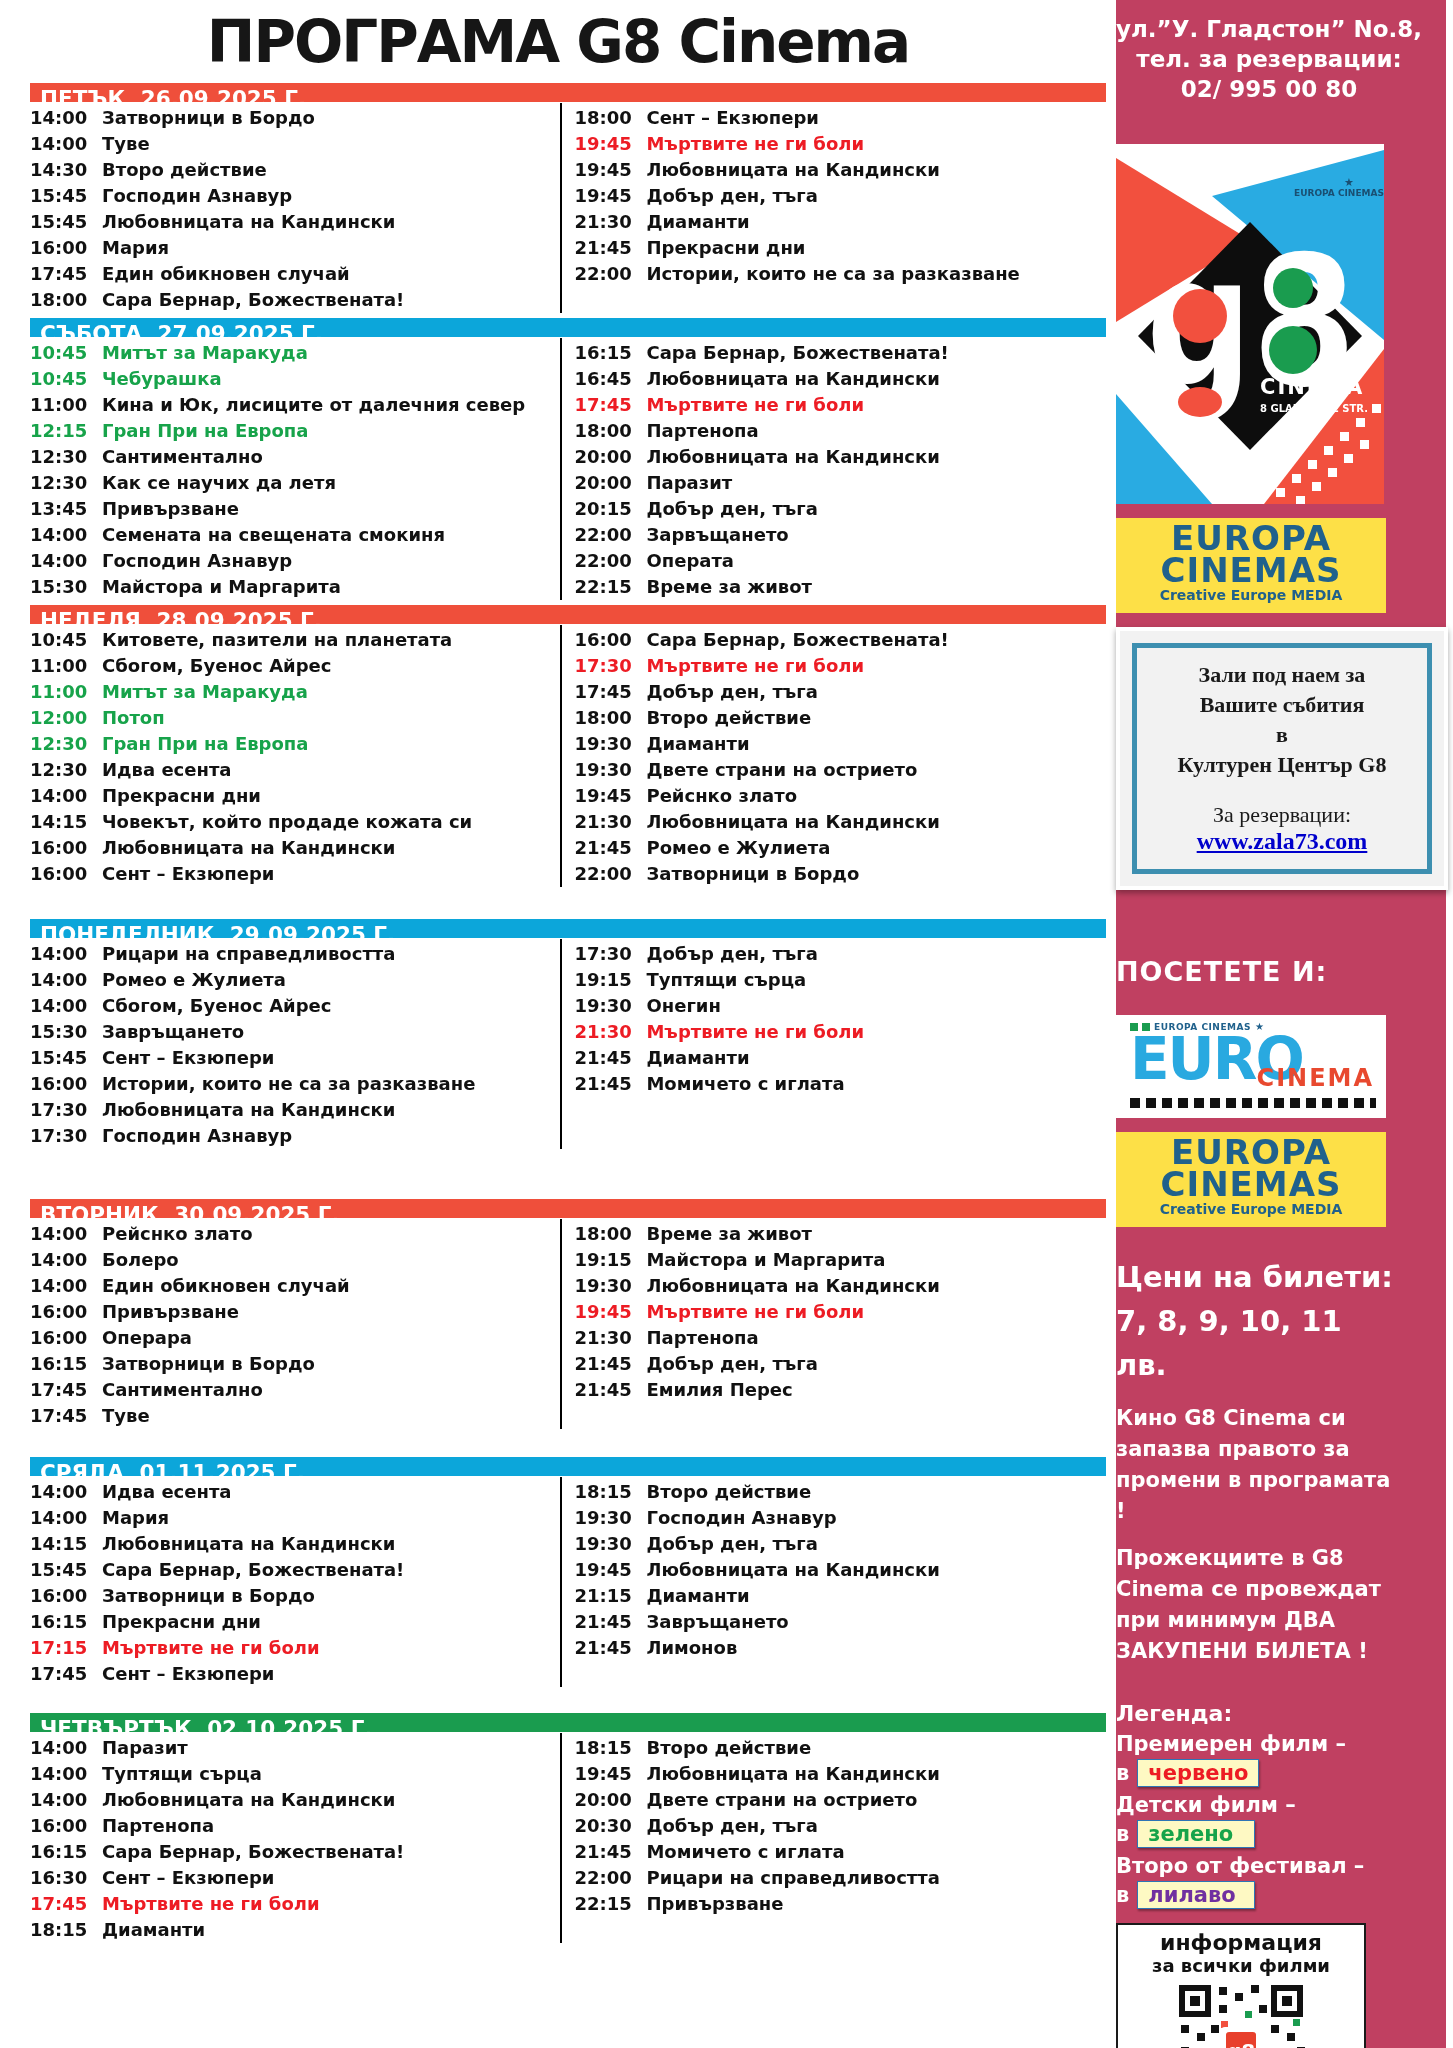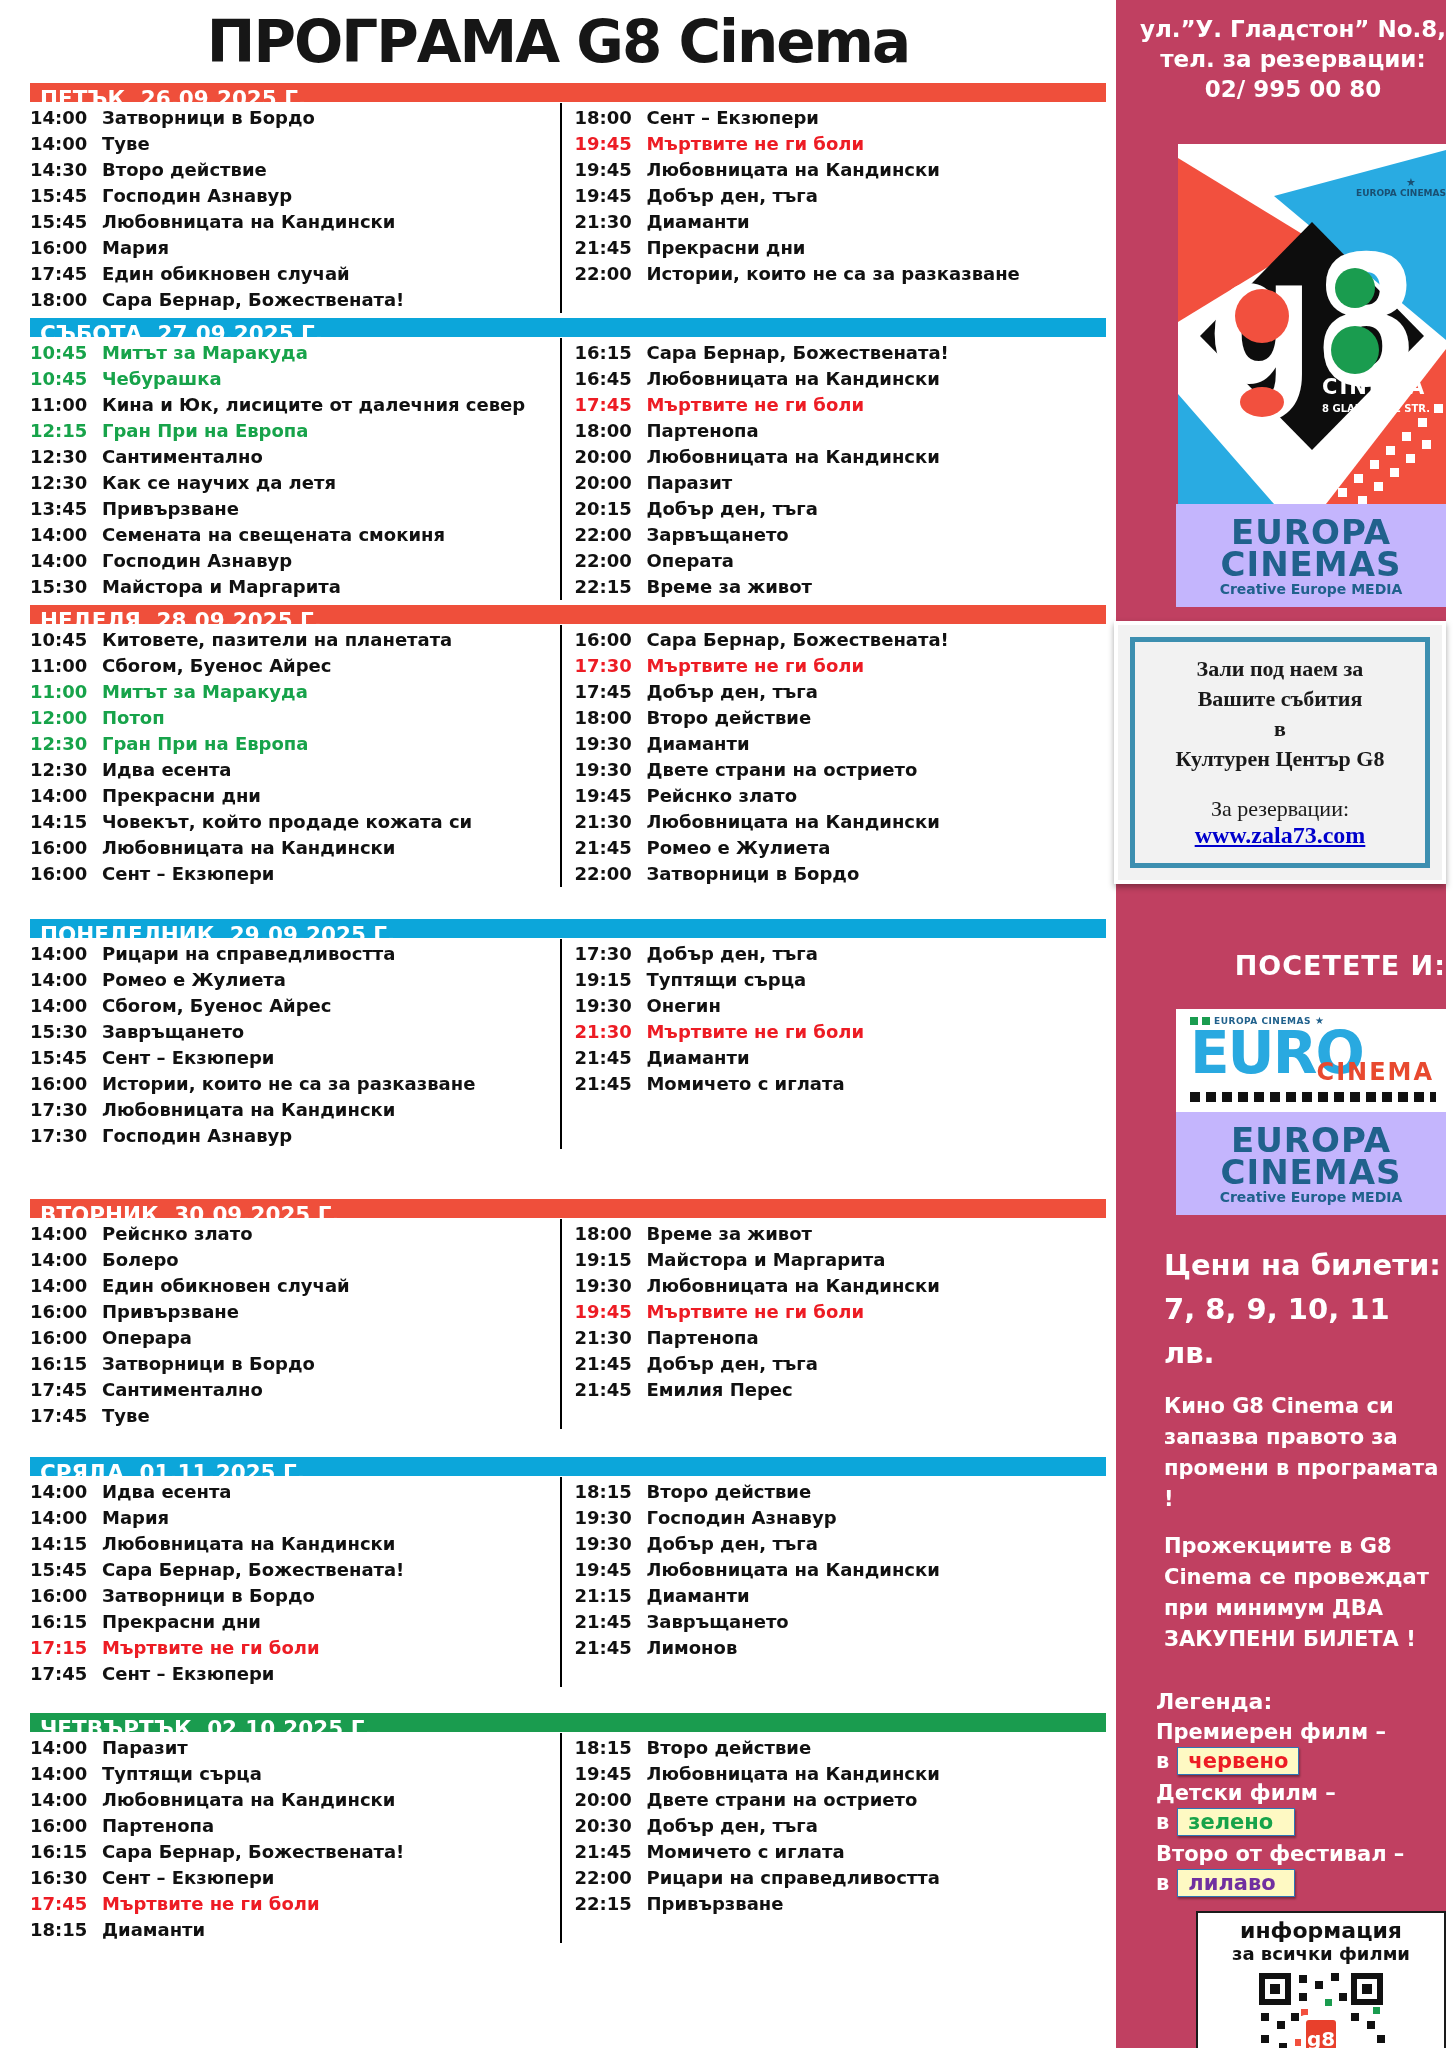--- a/index.html
+++ b/index.html
@@ -26,25 +26,25 @@
   .col { font-size:18px; font-weight:bold; color:#111; line-height:26px; }
   .col-left  { width:49.3%; padding-right:16px; }
   .col-right { flex:1; padding-left:14px; }
   .row .time { display:inline-block; width:72px; }
   .row.c-red   { color:#ed1c24; }
   .row.c-green { color:#17a34a; }
   .row.c-black { color:#111; }
 
   
   .sidebar { width:330px; flex:0 0 330px; background:#c04061; color:#fff;
-             display:flex; flex-direction:column; align-items:flex-end; margin-right:7px; }
+             display:flex; flex-direction:column; align-items:flex-start; margin-right:7px; }
   .addr { margin-top:14px; text-align:center; font-weight:bold; font-size:23px; line-height:30px; }
 
   .g8card { margin-top:40px; width:268px; height:360px; background:#fff; }
-  .europa-box { width:270px; background:#c4b5fd; padding:12px 0 9px 0; text-align:center; }
+  .europa-box { margin-top:14px; width:270px; background:#fde047; padding:4px 0 9px 0; text-align:center; }
   .eu1 { color:#20618c; font-weight:bold; font-size:34px; line-height:32px; letter-spacing:1px; }
   .eu2 { color:#20618c; font-weight:bold; font-size:34px; line-height:32px; letter-spacing:1px; }
   .eu3 { color:#20618c; font-weight:bold; font-size:14px; line-height:18px; }
 
   .rental { margin-top:14px; width:332px; background:#f2f2f2; border:4px solid #fff;
             outline:none; box-shadow:0 3px 6px rgba(0,0,0,.35); padding:12px; }
   .rental-inner { border:5px solid #3d8fb0; padding:12px 6px 14px 6px; text-align:center;
                   font-family:"Liberation Serif", serif; color:#1a1a1a; }
   .rent-main { font-weight:bold; font-size:22px; line-height:30px; }
   .rent-res  { margin-top:22px; font-size:22px; }

